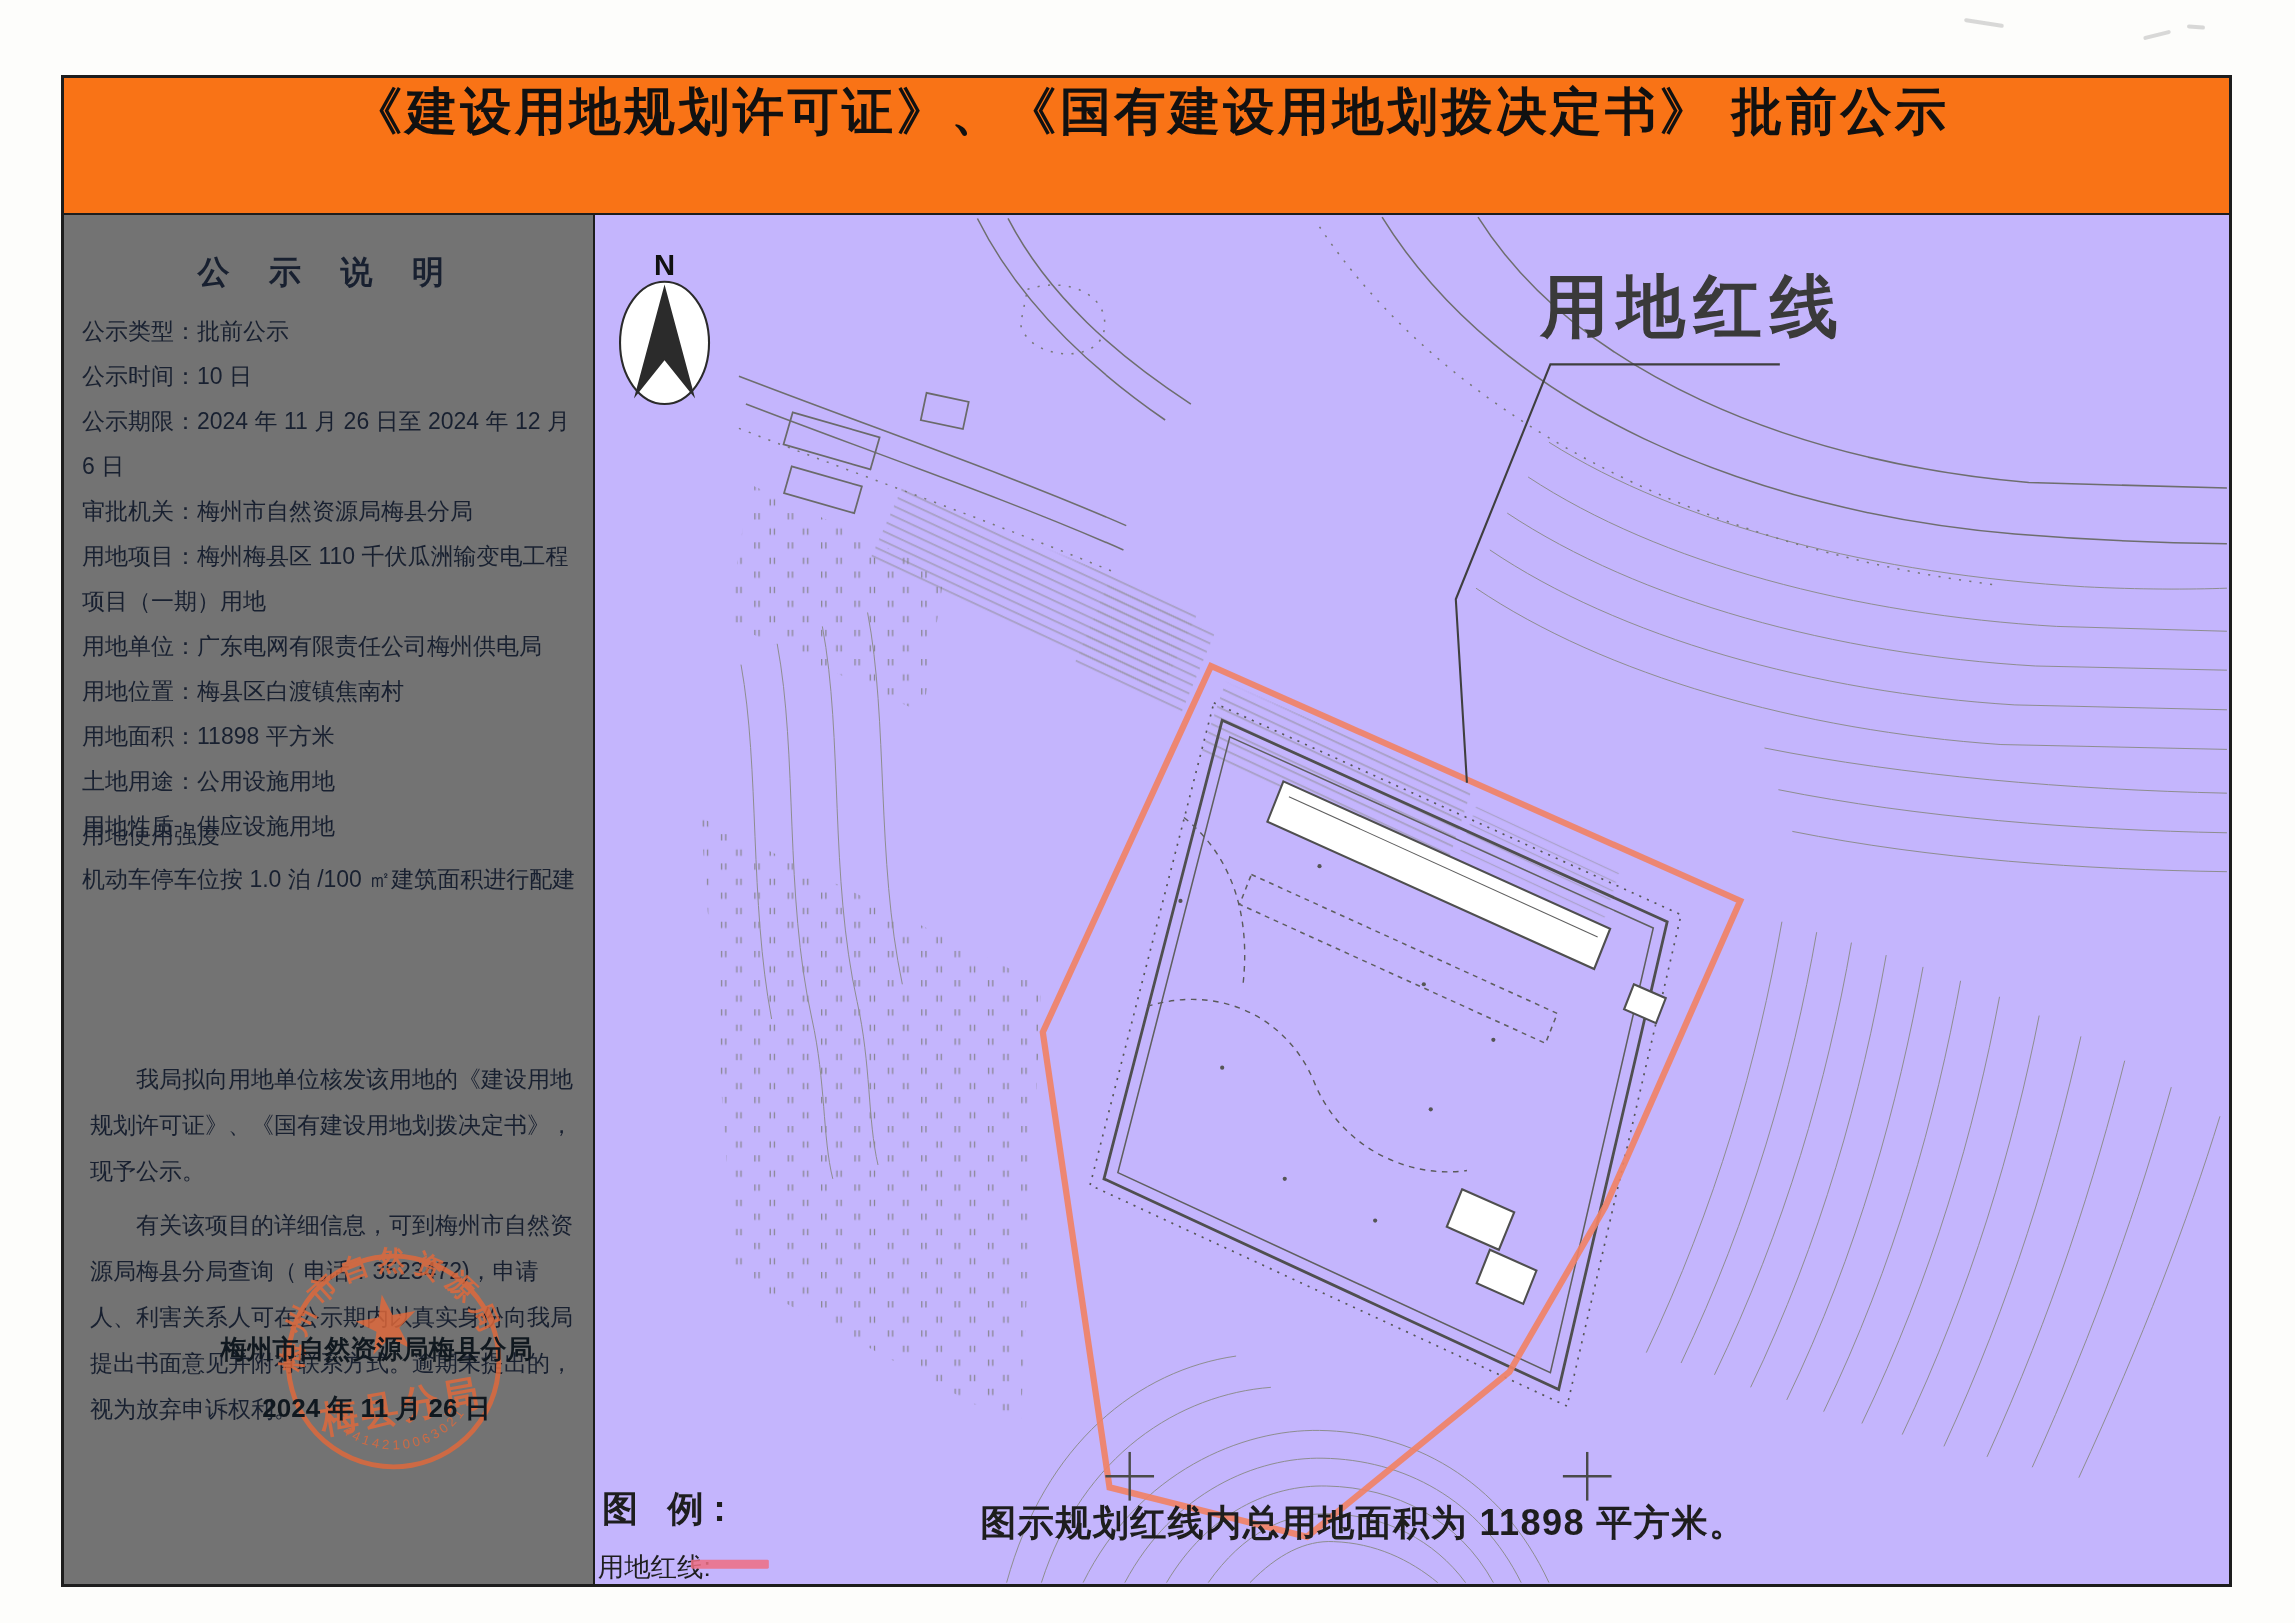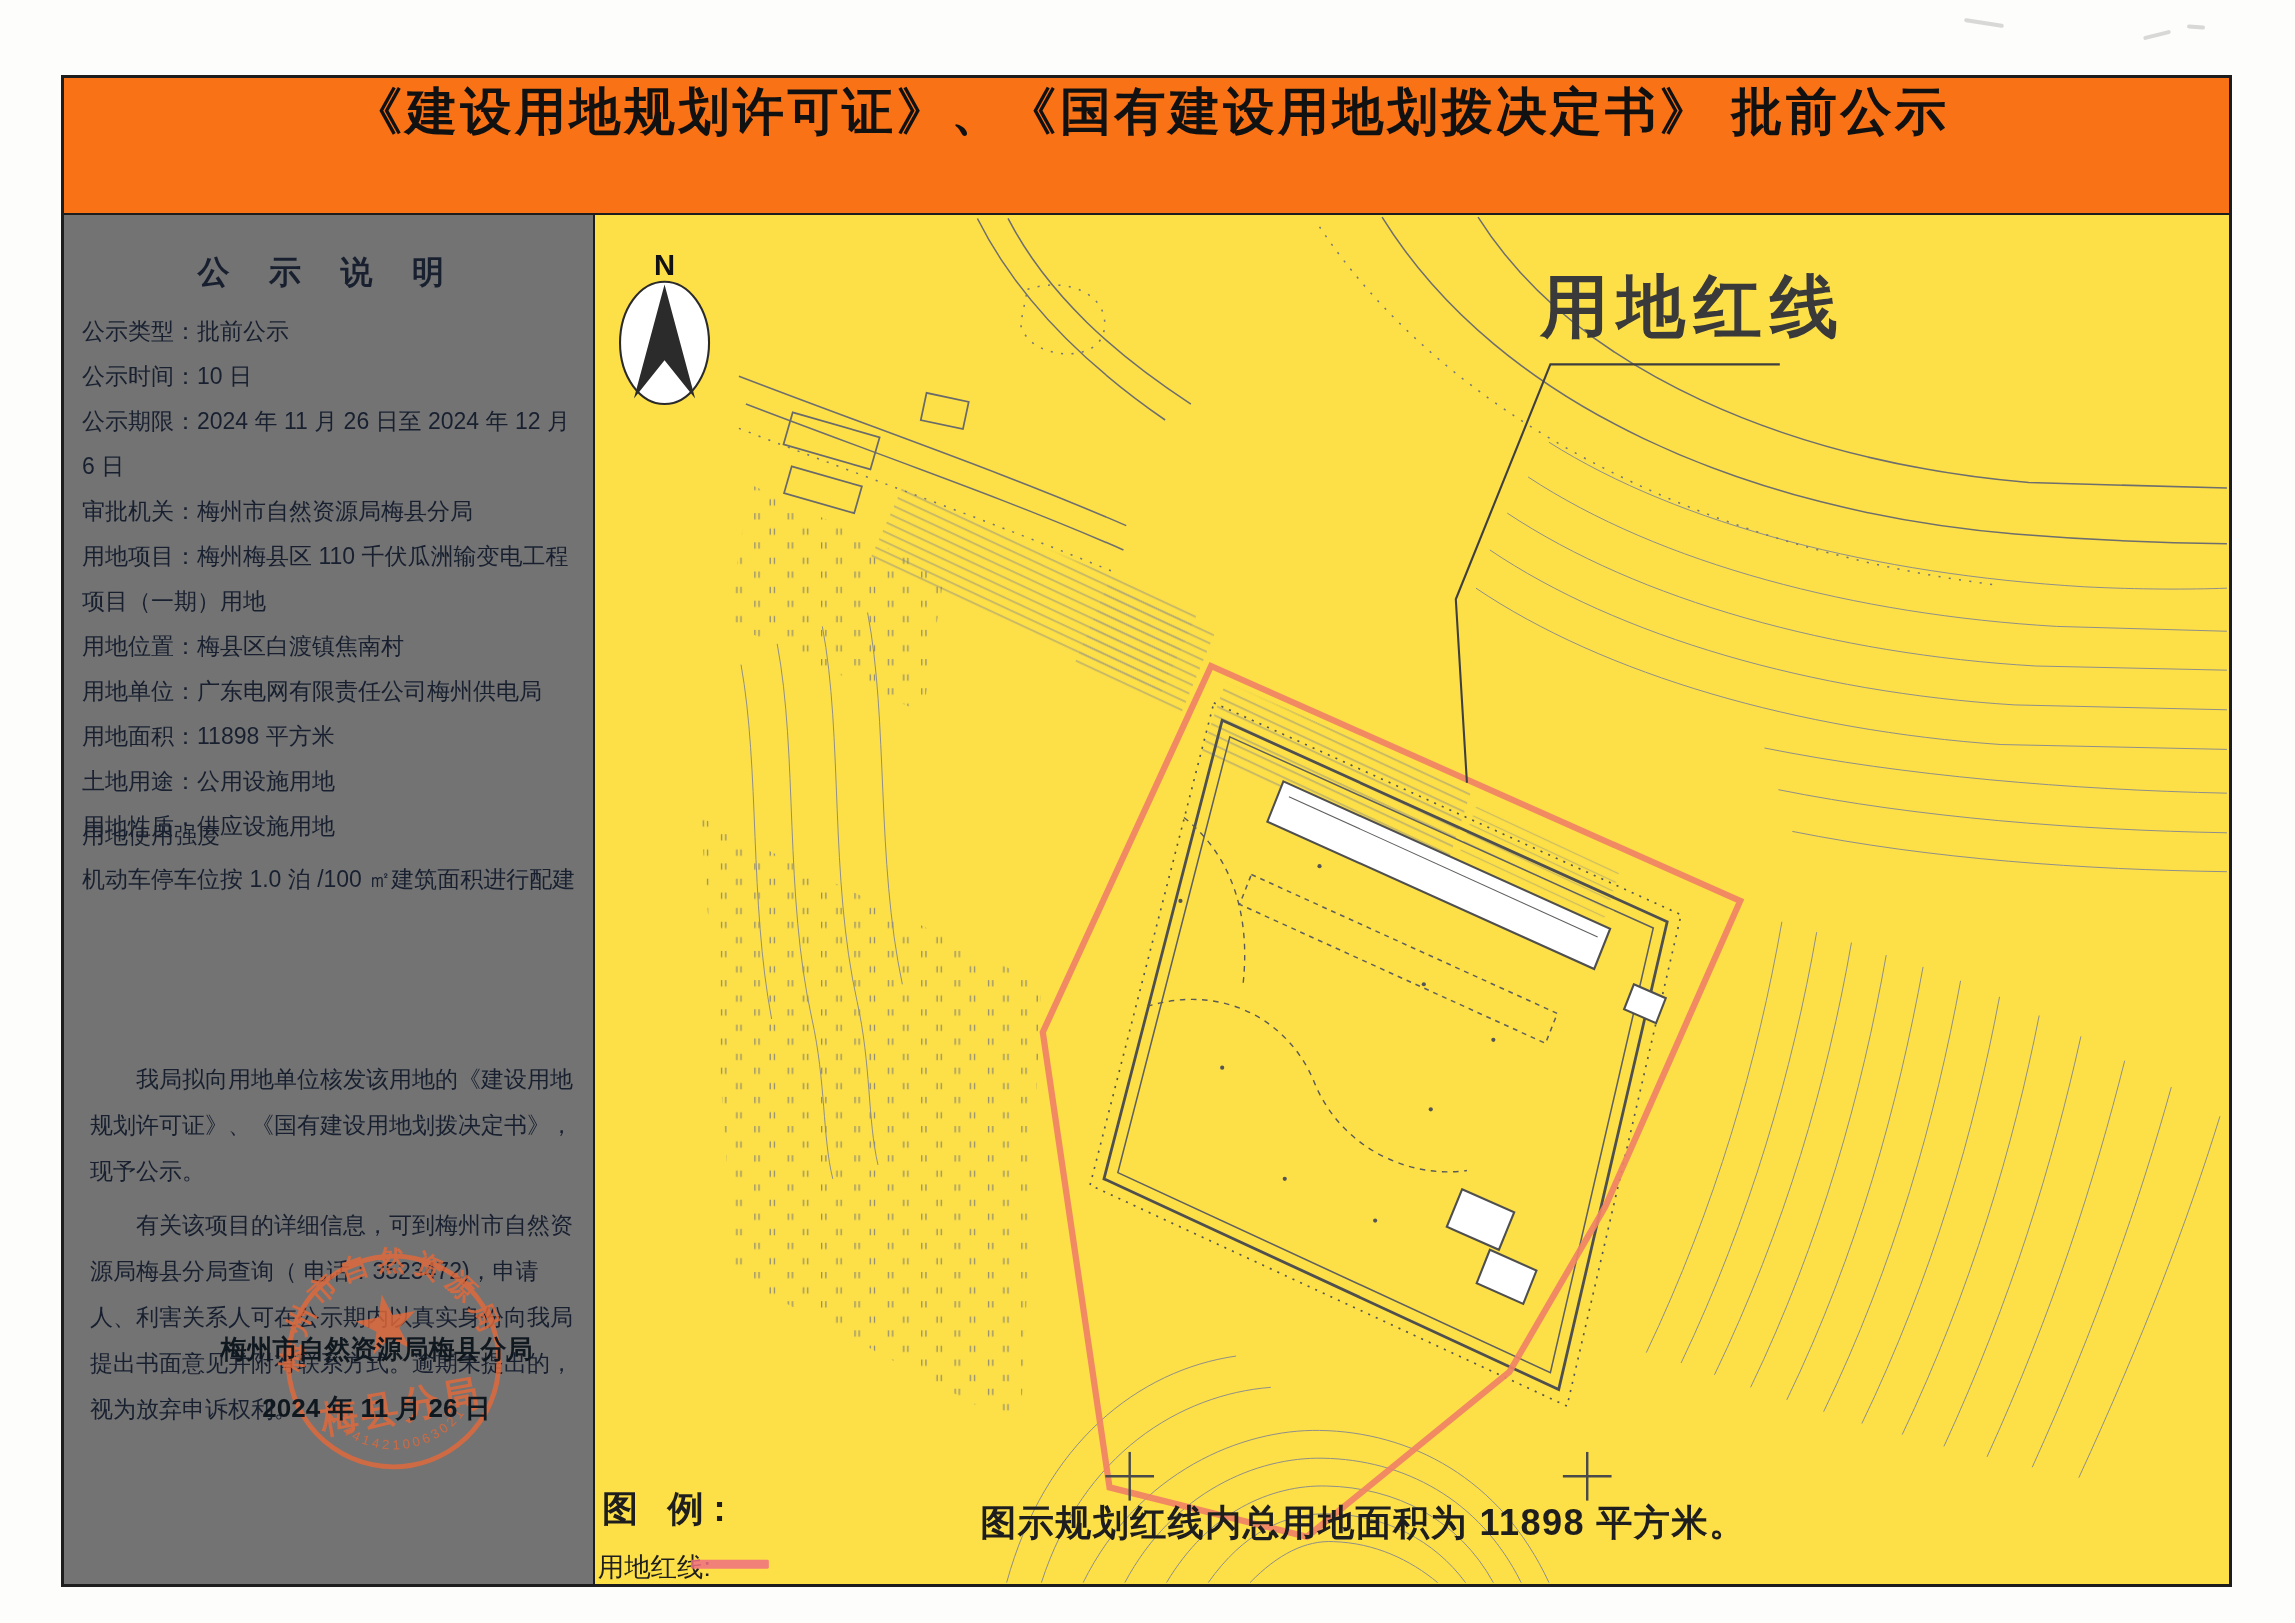--- a/index.html
+++ b/index.html
@@ -18,21 +18,21 @@
   .fields{position:absolute;top:94px;left:18px;right:8.3px;font-size:23px;line-height:45px;
           font-weight:500;color:#182030;}
   .intensity{position:absolute;top:598px;left:18px;right:8.3px;font-size:23px;line-height:44px;
              font-weight:500;color:#182030;}
   .paras{position:absolute;top:833px;left:18px;right:11px;font-size:23px;line-height:46px;
          font-weight:500;color:#182030;}
   .paras p{margin:8px;text-indent:2em;}
   .signature{position:absolute;top:1105px;left:96px;right:0;text-align:center;z-index:3;
              font-size:26px;line-height:59px;font-weight:600;color:#10181f;}
   .stamp{position:absolute;top:994px;left:177px;width:305px;height:305px;z-index:2;}
-  .map-area{position:relative;flex:1;background:#fde047;}
+  .map-area{position:relative;flex:1;background:#c4b5fd;}
   .map-svg{position:absolute;inset:0;width:100%;height:100%;}
   .contour{fill:none;stroke:#8c8c8c;stroke-width:1.4px;}
   .road{fill:none;stroke:#6e6e6e;stroke-width:2.2px;}
   .dotted{fill:none;stroke:#777;stroke-width:2.2px;stroke-dasharray:3 12;}
   .wall{fill:none;stroke:#4f4f4f;stroke-width:4px;}
   .wall2{fill:none;stroke:#5f5f5f;stroke-width:2.2px;}
   .bldg{fill:#fff;stroke:#4f4f4f;stroke-width:3px;}
   .dash{fill:none;stroke:#5a5a5a;stroke-width:2px;stroke-dasharray:8 8;}
   .fence{fill:none;stroke:#555;stroke-width:2.4px;stroke-dasharray:3 9;}
   .cross{stroke:#4a4a4a;stroke-width:3.5px;}
@@ -58,22 +58,22 @@
 
       <aside class="panel">
         <div class="panel-title">公 示 说 明</div>
 
         <div class="fields">
           <div>公示类型：批前公示</div>
           <div>公示时间：10 日</div>
           <div>公示期限：2024 年 11 月 26 日至 2024 年 12 月 6 日</div>
           <div>审批机关：梅州市自然资源局梅县分局</div>
           <div>用地项目：梅州梅县区 110 千伏瓜洲输变电工程项目（一期）用地</div>
+          <div>用地单位：广东电网有限责任公司梅州供电局</div>
           <div>用地位置：梅县区白渡镇焦南村</div>
-          <div>用地单位：广东电网有限责任公司梅州供电局</div>
           <div>用地面积：11898 平方米</div>
           <div>土地用途：公用设施用地</div>
           <div>用地性质：供应设施用地</div>
         </div>
 
         <div class="intensity">
           <div>用地使用强度</div>
           <div>机动车停车位按 1.0 泊 /100 ㎡建筑面积进行配建</div>
         </div>
 

